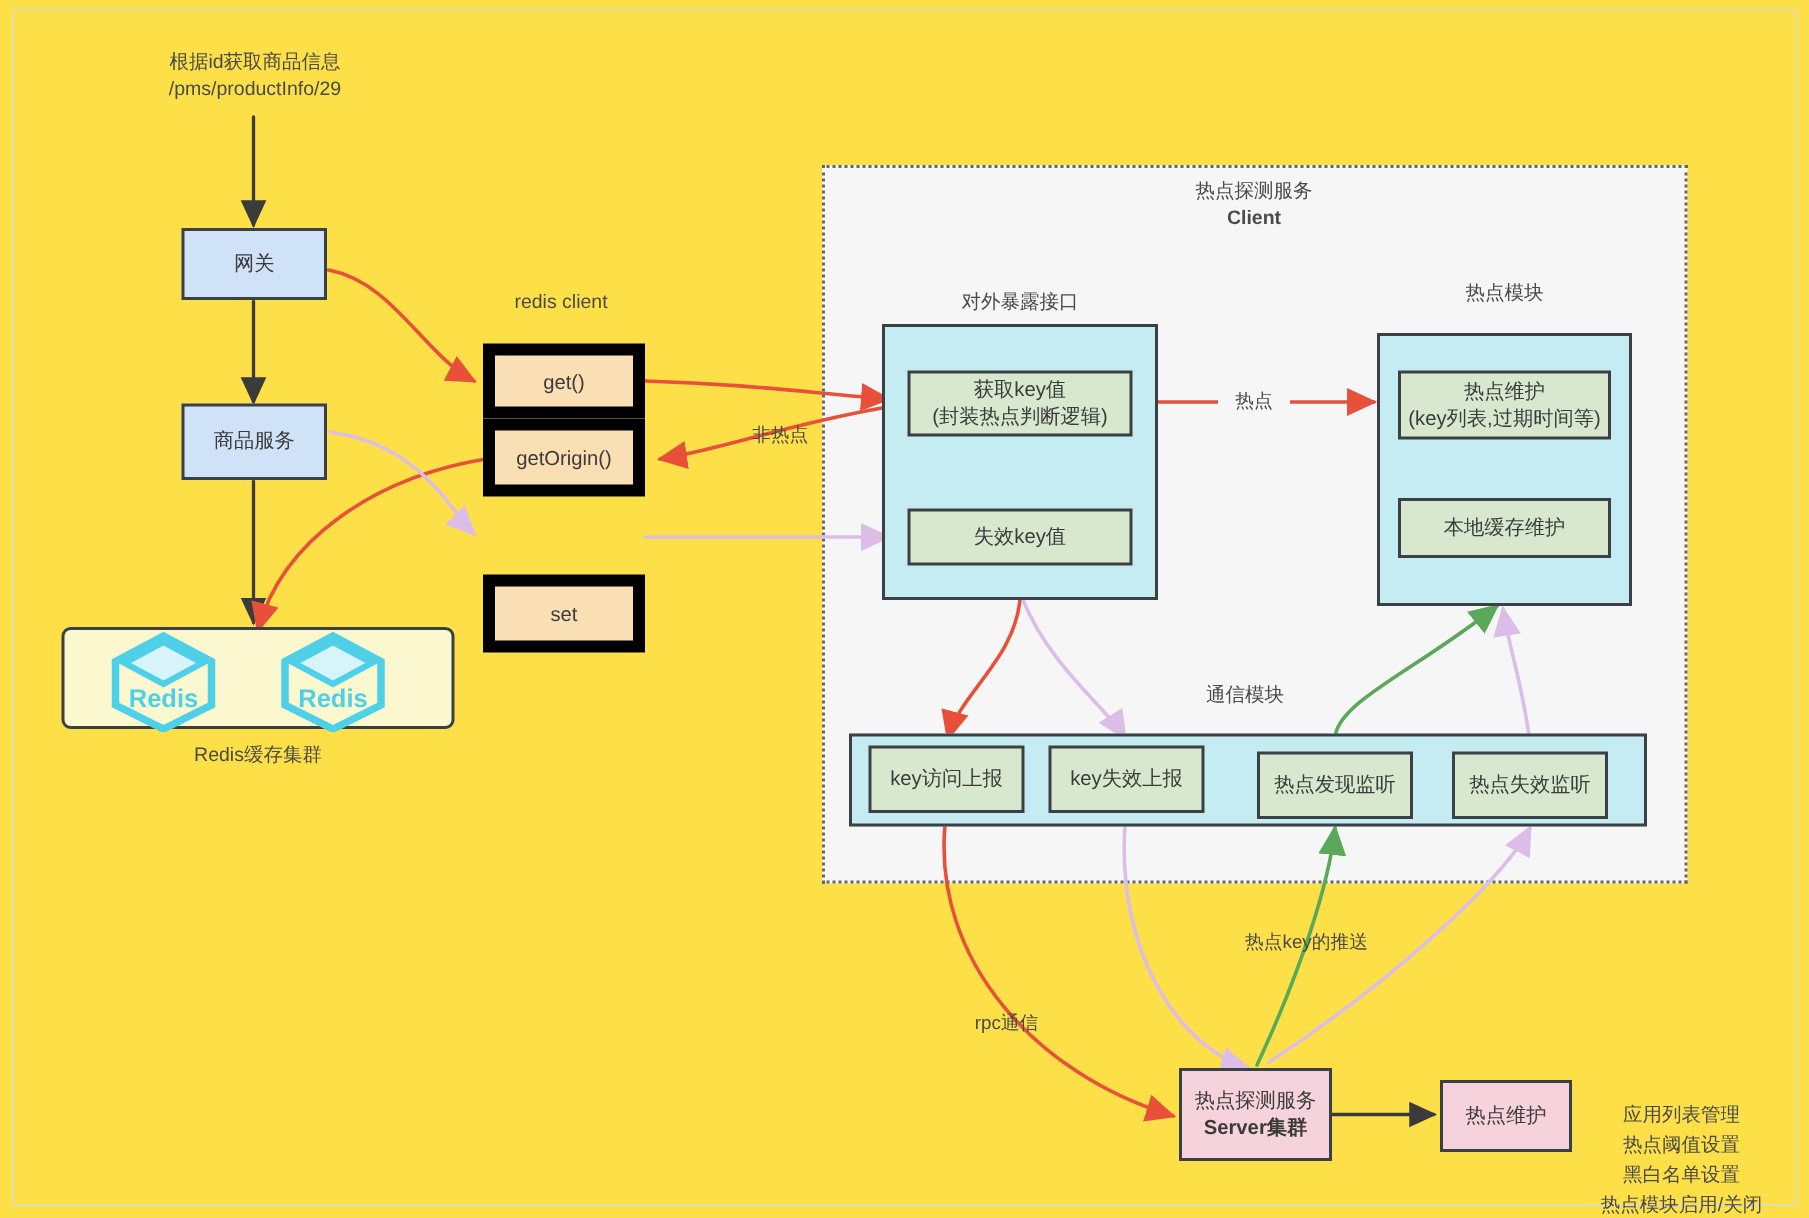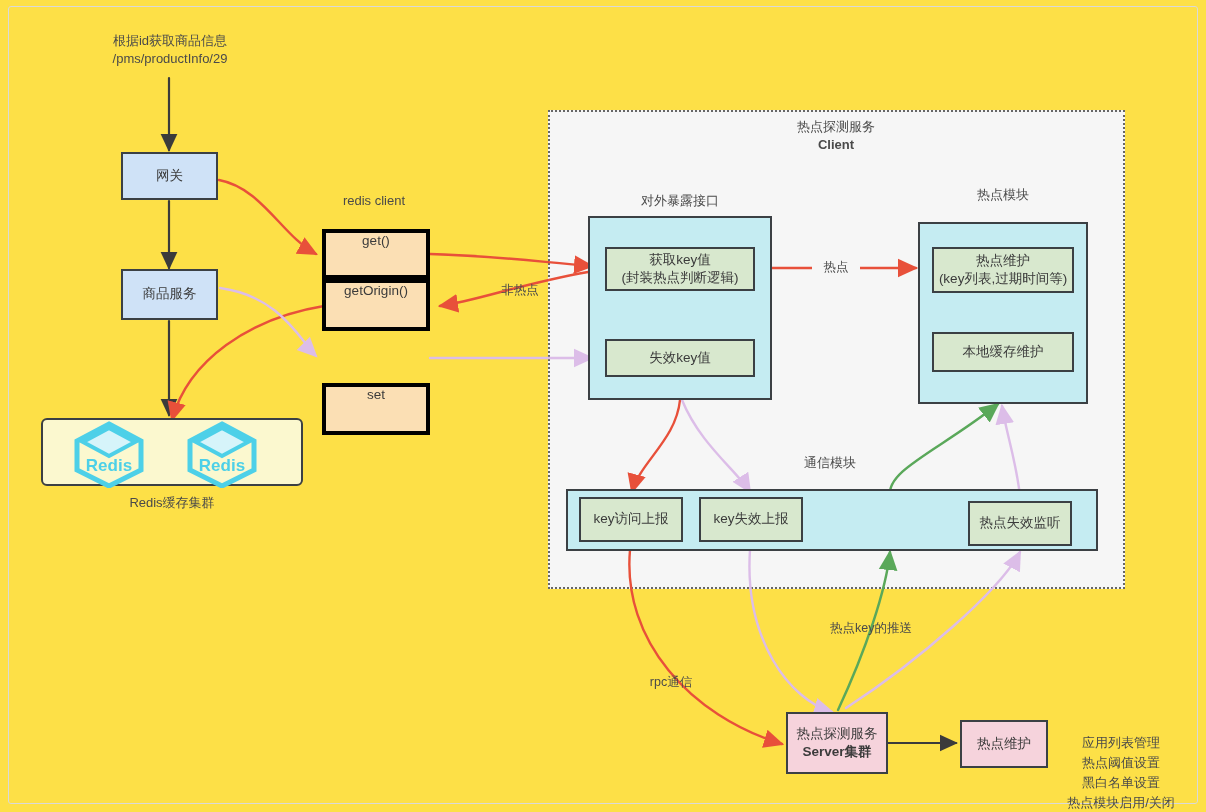--- a/index.html
+++ b/index.html
@@ -9,21 +9,21 @@
   svg#wires{position:absolute;left:0;top:0;width:1206px;height:812px;pointer-events:none;}
   .node{position:absolute;box-sizing:border-box;border:2px solid #3b4044;display:flex;align-items:center;justify-content:center;text-align:center;color:#3b3b3b;font-size:13.5px;line-height:1.35;}
   .blue{background:#cfe2f7;}
   .yellow{background:#fbf8cf;border-radius:6px;}
   .cyanbox{background:#c5ecf2;}
   .greenbox{background:#d8e8ce;}
   .pinkbox{background:#f6d3dc;}
   .cap{position:absolute;color:#4a4a4a;font-size:13px;text-align:center;line-height:1.4;}
   .elabel{position:absolute;color:#4a4a4a;font-size:12.5px;text-align:center;line-height:1.35;background:transparent;}
   #dashed{position:absolute;left:548px;top:110px;width:577px;height:479px;border:2px dotted #666;background:#f6f6f6;box-sizing:border-box;}
-  .rowbox{position:absolute;box-sizing:border-box;border:4px solid #000000;background:#fbdfb4;display:flex;justify-content:center;font-size:13.5px;color:#3b3b3b;}
+  .rowbox{position:absolute;box-sizing:border-box;border:8px solid #000000;background:#fbdfb4;display:flex;align-items:center;justify-content:center;font-size:13.5px;color:#3b3b3b;}
   .strong{font-weight:bold;}
   .redis-logo{position:absolute;}
   .dots{letter-spacing:1px;}
 </style>
 </head>
 <body>
 
 <div id="canvas">
 
   <div id="frame"></div>
@@ -151,20 +151,23 @@
   </div>
 
   <div class="cap" style="left:760px;top:454px;width:140px;">通信模块</div>
   <div class="node cyanbox" style="left:566px;top:489px;width:532px;height:62px;"></div>
   <div class="node greenbox" style="left:579px;top:497px;width:104px;height:45px;">
     <span>key访问上报</span>
   </div>
   <div class="node greenbox" style="left:699px;top:497px;width:104px;height:45px;">
     <span>key失效上报</span>
   </div>
+  <div class="node greenbox" style="left:838px;top:501px;width:104px;height:45px;">
+    <span>热点发现监听</span>
+  </div>
   <div class="node greenbox" style="left:968px;top:501px;width:104px;height:45px;">
     <span>热点失效监听</span>
   </div>
 
   <div class="node pinkbox" style="left:786px;top:712px;width:102px;height:62px;flex-direction:column;">
     <span>热点探测服务</span>
     <span class="strong">Server集群</span>
   </div>
 
   <div class="node pinkbox" style="left:960px;top:720px;width:88px;height:48px;">

